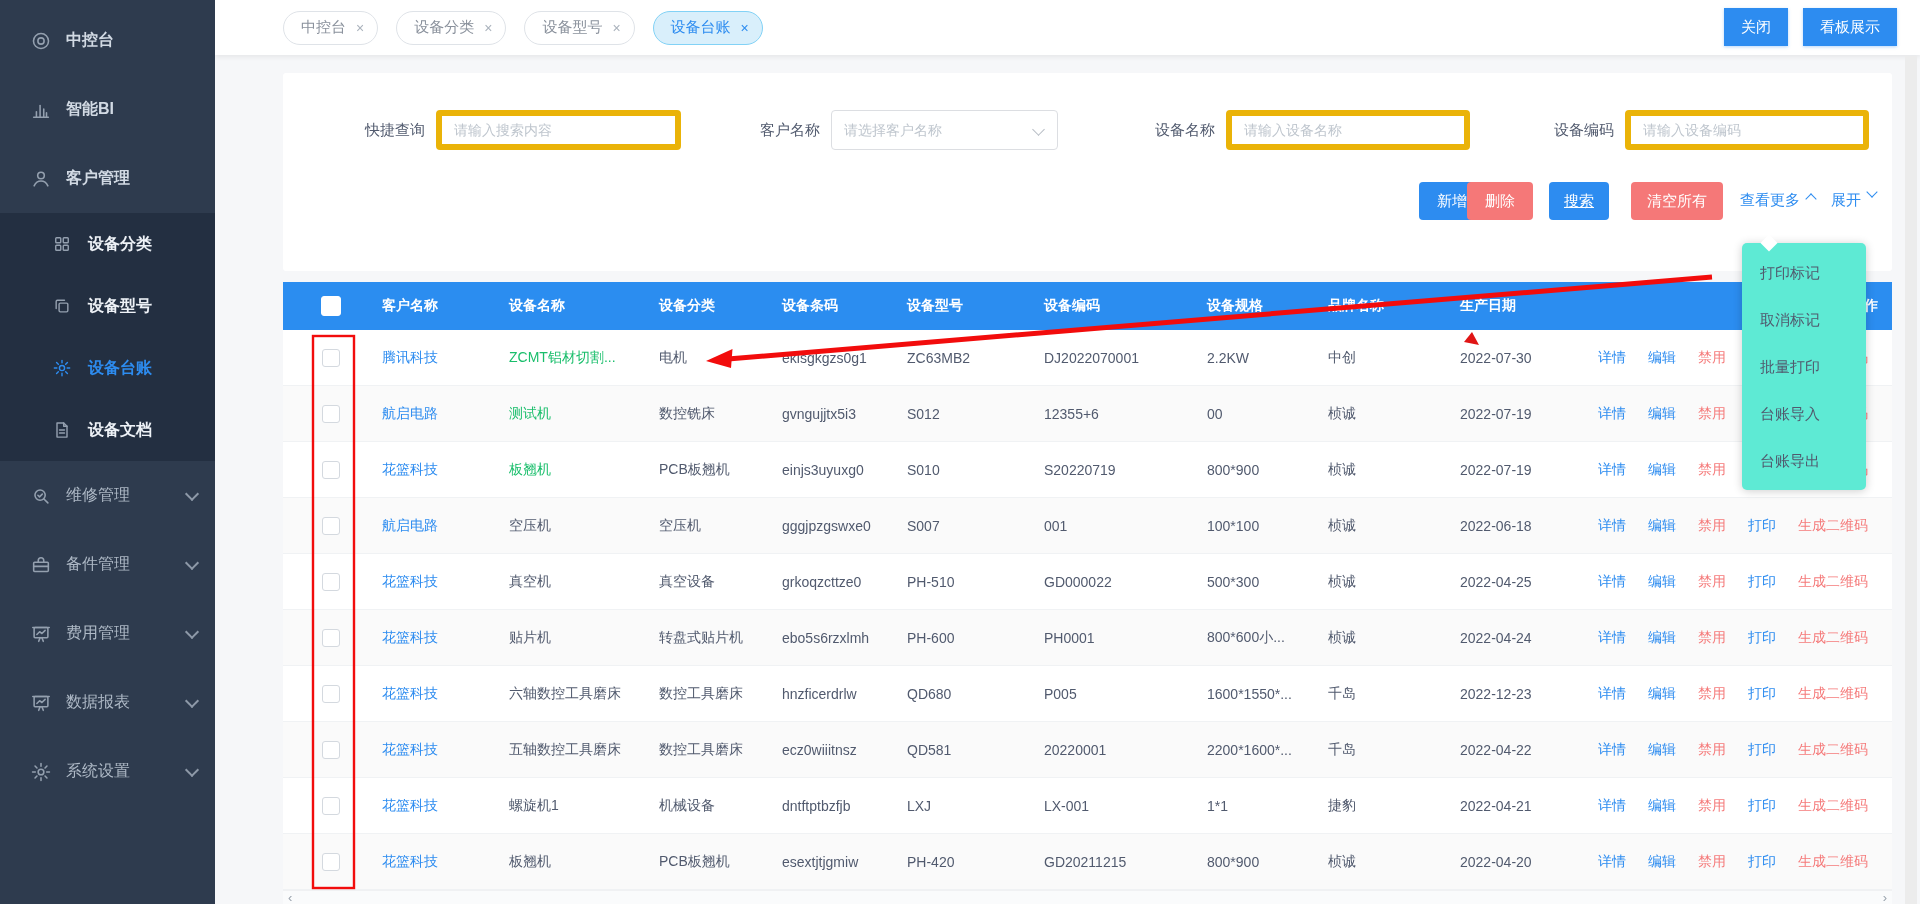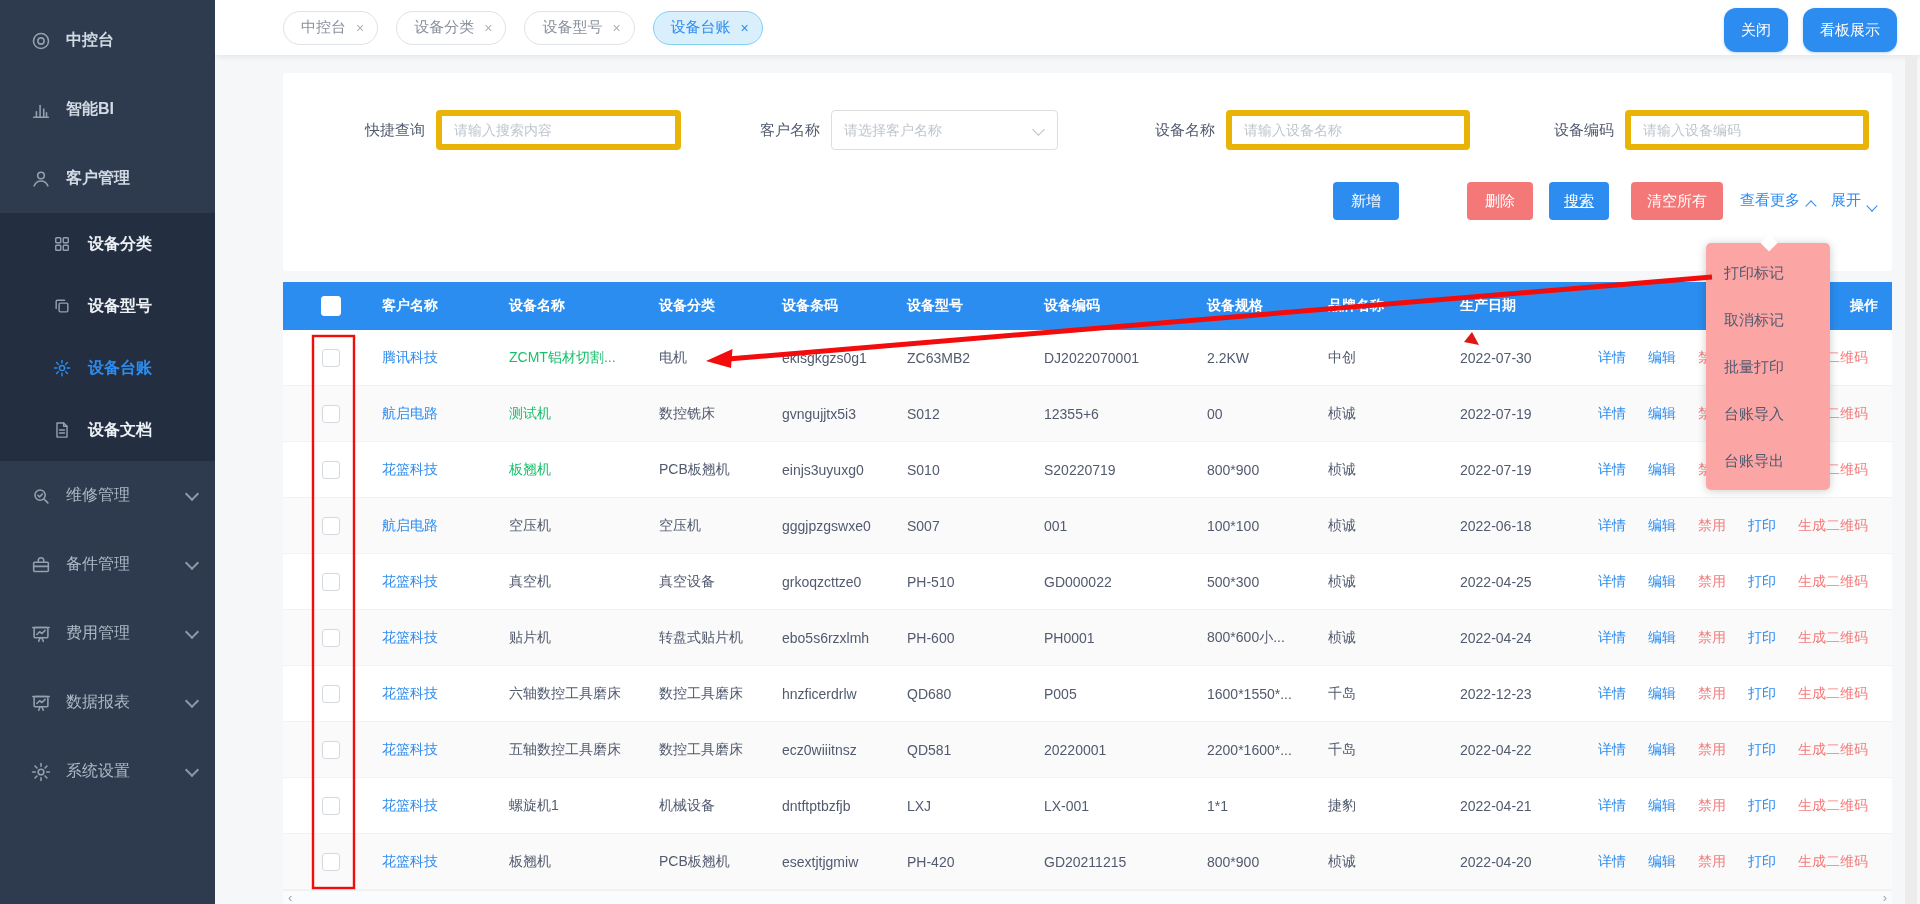--- a/index.html
+++ b/index.html
@@ -22,39 +22,39 @@
   .icon svg{width:100%;height:100%;}
 
   
   .tabbar{position:absolute;left:215px;top:0;width:1705px;height:55px;background:#fff;box-shadow:0 2px 5px rgba(0,0,0,.07);z-index:5;display:flex;align-items:center;}
   .tabs{display:flex;gap:18px;margin-left:68px;}
   .tab{height:34px;box-sizing:border-box;padding:0 13px 0 17px;border:1px solid #dfe3e8;border-radius:17px;display:flex;align-items:center;gap:10px;font-size:15px;color:#8a919c;background:#fff;cursor:pointer;}
   .tab .x{font-size:14px;color:#aab2bc;cursor:pointer;}
   .tab.active{background:#d9effb;border-color:#82d2f6;color:#2d8cf0;}
   .tab.active .x{color:#2d8cf0;}
   .topbtns{position:absolute;right:23px;top:8px;display:flex;gap:15px;}
-  .tbtn{height:44px;background:#2d8cf0;color:#fff;font-size:15px;border:none;border-radius:12px;padding:0 17px;cursor:pointer;box-shadow:0 1px 3px rgba(45,140,240,.35);}
+  .tbtn{height:38px;background:#2d8cf0;color:#fff;font-size:15px;border:none;border-radius:0;padding:0 17px;cursor:pointer;box-shadow:0 1px 3px rgba(45,140,240,.35);}
 
   
   .card{position:absolute;background:#fff;border-radius:3px;}
   .search-card{left:283px;top:73px;width:1609px;height:198px;}
   .fg{position:absolute;top:37px;height:40px;display:flex;align-items:center;}
   .fg .lbl{font-size:15px;color:#515a6e;margin-right:11px;white-space:nowrap;}
   .fg1{left:82px;} .fg2{left:477px;} .fg3{left:872px;} .fg4{left:1271px;}
   .txt{height:40px;border:6px solid #eab308;border-radius:4px;padding:0 12px;font-size:14px;color:#515a6e;box-sizing:border-box;outline:none;background:#fff;}
   .txt::placeholder{color:#bfc6ce;}
   .w245{width:245px;} .w244{width:244px;}
   .select-box{position:relative;width:227px;height:40px;border:1px solid #dcdee2;border-radius:4px;box-sizing:border-box;background:#fff;cursor:pointer;}
   .select-box .ph{color:#bfc6ce;font-size:14px;line-height:38px;padding-left:12px;display:block;}
   .sel-chev{position:absolute;right:14px;top:14px;width:8px;height:8px;border-right:1.6px solid #b6bcc4;border-bottom:1.6px solid #b6bcc4;transform:rotate(45deg);}
   .btn{position:absolute;top:109px;height:38px;border:none;border-radius:4px;color:#fff;font-size:15px;cursor:pointer;}
   .b-blue{background:#2d8cf0;} .b-red{background:#f57878;}
-  #btn-add{left:1050px;width:66px;} #btn-del{left:1184px;width:66px;}
+  #btn-add{left:1136px;width:66px;} #btn-del{left:1184px;width:66px;}
   #btn-search{left:1266px;width:60px;text-decoration:underline;} #btn-clear{left:1348px;width:92px;}
-  .alink{position:absolute;top:118px;color:#2d8cf0;font-size:15px;cursor:pointer;display:flex;align-items:flex-end;gap:7px;}
+  .alink{position:absolute;top:118px;color:#2d8cf0;font-size:15px;cursor:pointer;display:flex;align-items:flex-start;gap:7px;}
   #link-more{left:1457px;} #link-expand{left:1548px;}
   .lchev{width:7px;height:7px;border-right:1.8px solid #2d8cf0;border-bottom:1.8px solid #2d8cf0;display:inline-block;}
   .lchev.up{transform:rotate(-135deg);margin-top:4px;}
   .lchev.down{transform:rotate(45deg);margin-top:-3px;}
 
   
   .table-card{left:283px;top:282px;width:1609px;height:622px;}
   .tgrid{display:grid;grid-template-columns:95px 127px 150px 123px 125px 137px 163px 121px 132px 124px 312px;align-items:center;}
   .thead{height:48px;background:#2b8df0;color:#fff;font-size:14px;font-weight:bold;}
   .hcell{padding-left:4px;white-space:nowrap;}
@@ -65,21 +65,21 @@
   .cb-cell{display:flex;justify-content:center;}
   .cbx{width:16px;height:16px;border:1px solid #d4d9df;border-radius:3px;background:#fff;display:inline-block;cursor:pointer;}
   .cbx.hd{width:18px;height:18px;border-color:#fff;background:#fff;}
   .link{color:#2d8cf0;cursor:pointer;}
   .green{color:#19be6b;}
   .dlink{color:#f57a7a;cursor:pointer;}
   .ops{display:flex;gap:22px;padding-left:18px;white-space:nowrap;}
   .scrollstrip{position:absolute;left:0;bottom:0;width:100%;height:14px;background:#fafbfc;border-top:1px solid #f0f1f3;display:flex;justify-content:space-between;align-items:center;color:#9aa3ad;font-size:13px;padding:0 5px;box-sizing:border-box;}
 
   
-  .dropdown{position:absolute;left:1706px;top:243px;width:124px;background:#fca5a5;border-radius:5px;box-shadow:0 1px 10px rgba(0,0,0,.2);z-index:40;padding:6px 0;}
+  .dropdown{position:absolute;left:1742px;top:243px;width:124px;background:#5eead4;border-radius:5px;box-shadow:0 1px 10px rgba(0,0,0,.2);z-index:40;padding:6px 0;}
   .dd-item{height:47px;line-height:47px;padding-left:18px;font-size:15px;color:#515a6e;cursor:pointer;}
   .dd-notch{position:absolute;left:1763px;top:237px;width:12px;height:12px;background:#fff;transform:rotate(45deg);z-index:41;}
 
   
   .vscroll{position:absolute;right:3px;top:56px;width:12px;height:848px;background:#ececec;z-index:30;}
   .anno{position:absolute;left:0;top:0;width:1920px;height:904px;z-index:60;pointer-events:none;}
 </style>
 </head>
 <body>
 

